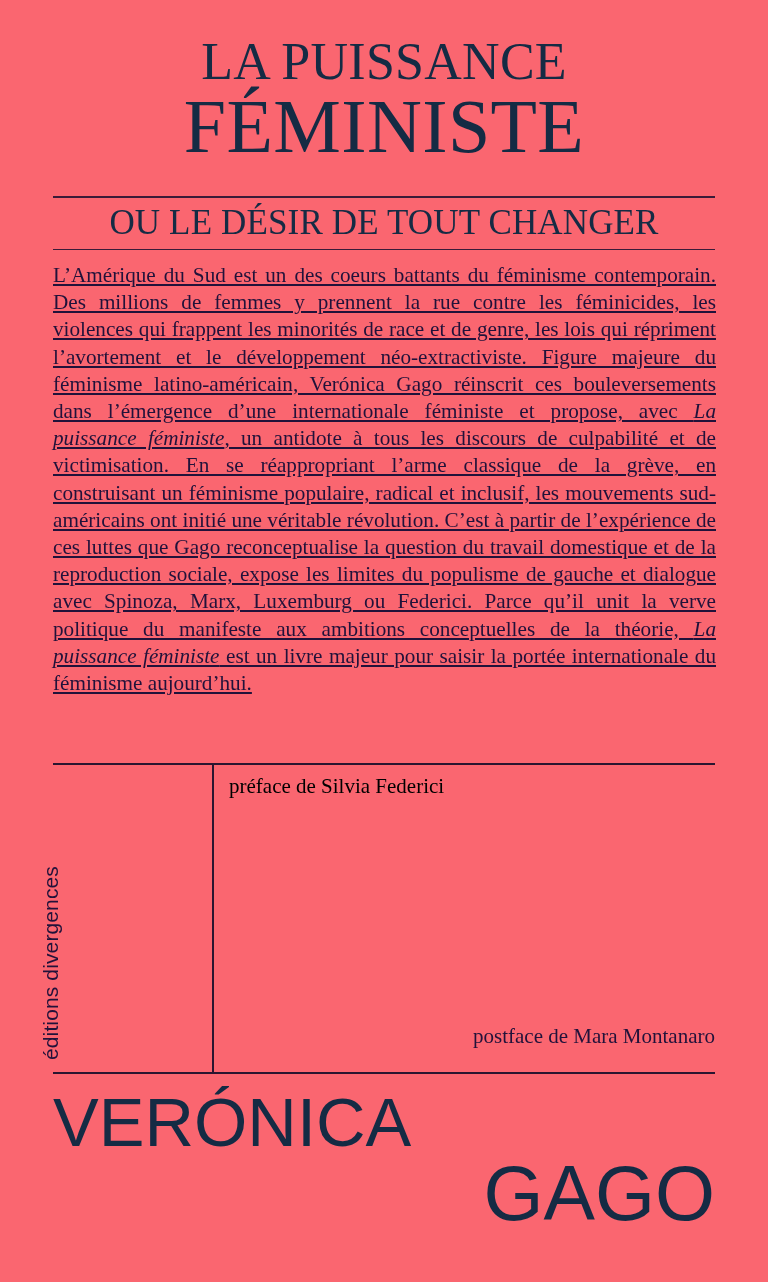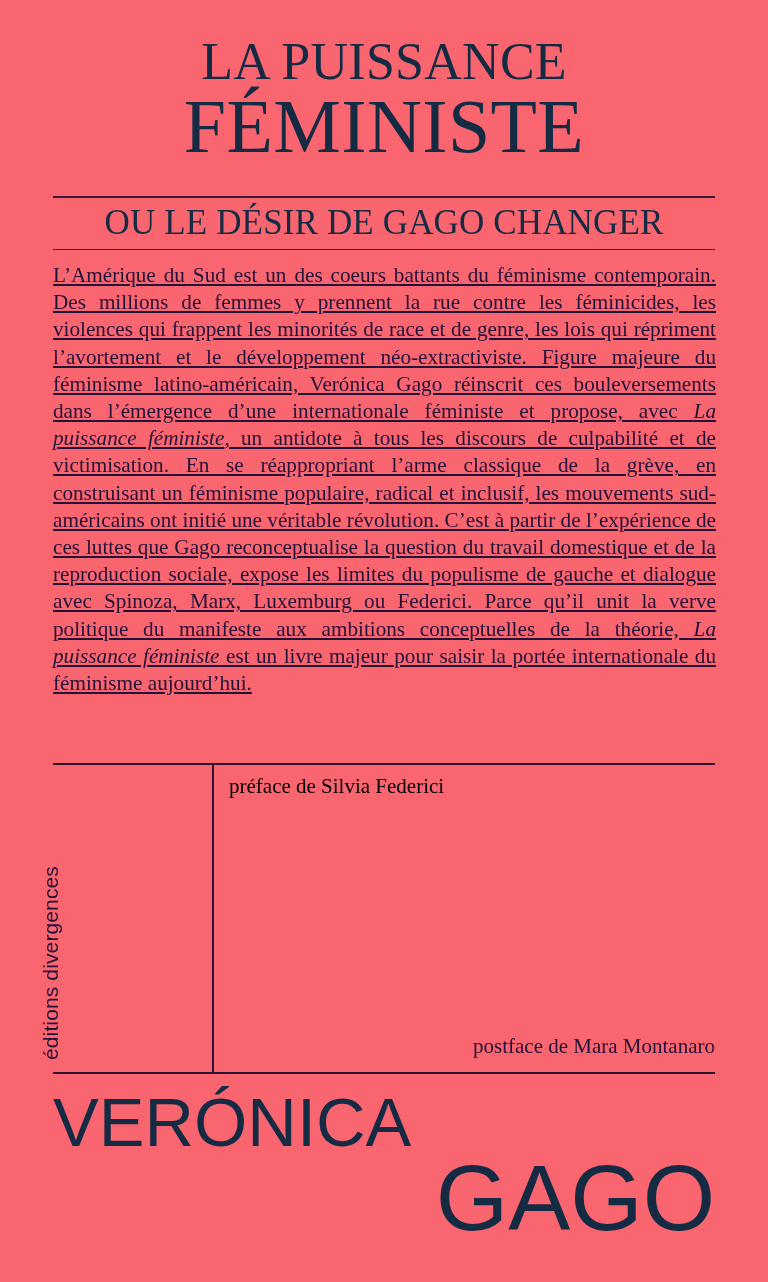--- a/index.html
+++ b/index.html
@@ -145,21 +145,21 @@
     left: 176px;
     top: 10px;
     font-size: 21px;
     line-height: 1.3;
     color: #000000;
   }
 
   .postface {
     position: absolute;
     right: 0;
-    bottom: 14px;
+    bottom: 24px;
     font-size: 21px;
     line-height: 1.3;
     color: #21123a;
     text-align: right;
   }
 
   .publisher {
     position: absolute;
     left: -4px;
     bottom: 8px;
@@ -196,37 +196,37 @@
 
   .author-first {
     display: block;
     text-align: left;
     font-size: 64px;
   }
 
   .author-last {
     display: block;
     text-align: right;
-    font-size: 70px;
+    font-size: 58px;
     margin-top: 12px;
   }
 </style>
 </head>
 <body>
 
 <div class="cover">
 
   <div class="title-block" style="text-align: center;">
     <div class="title-line title-line-1" style="transform: scaleX(1); display: inline-block; width: 662px; transform-origin: center center;">LA PUISSANCE</div>
     <div class="title-line title-line-2" style="transform: scaleX(1); display: inline-block; width: 662px; transform-origin: center center;">FÉMINISTE</div>
   </div>
 
   <div class="subtitle-wrap">
     <span class="rule rule-thin"></span>
-    <div class="subtitle">OU LE DÉSIR DE GAGO CHANGER</div>
+    <div class="subtitle">OU LE DÉSIR DE TOUT CHANGER</div>
     <span class="rule rule-thin"></span>
   </div>
 
   <div class="blurb"><span>L’Amérique du Sud est un des coeurs battants du féminisme contemporain. Des millions de femmes y prennent la rue contre les féminicides, les violences qui frappent les minorités de race et de genre, les lois qui répriment l’avortement et le développement néo-extractiviste. Figure majeure du féminisme latino-américain, Verónica Gago réinscrit ces bouleversements dans l’émergence d’une internationale féministe et propose, avec </span><em>La puissance féministe</em><span>, un antidote à tous les discours de culpabilité et de victimisation. En se réappropriant l’arme classique de la grève, en construisant un féminisme populaire, radical et inclusif, les mouvements sud-américains ont initié une véritable révolution. C’est à partir de l’expérience de ces luttes que Gago reconceptualise la question du travail domestique et de la reproduction sociale, expose les limites du populisme de gauche et dialogue avec Spinoza, Marx, Luxemburg ou Federici. Parce qu’il unit la verve politique du manifeste aux ambitions conceptuelles de la théorie, </span><em>La puissance féministe</em><span> est un livre majeur pour saisir la portée internationale du féminisme aujourd’hui.</span></div>
 
   <div class="panel">
     <span class="panel-rule-top"></span>
     <span class="panel-divider"></span>
     <span class="panel-rule-bottom"></span>
 

